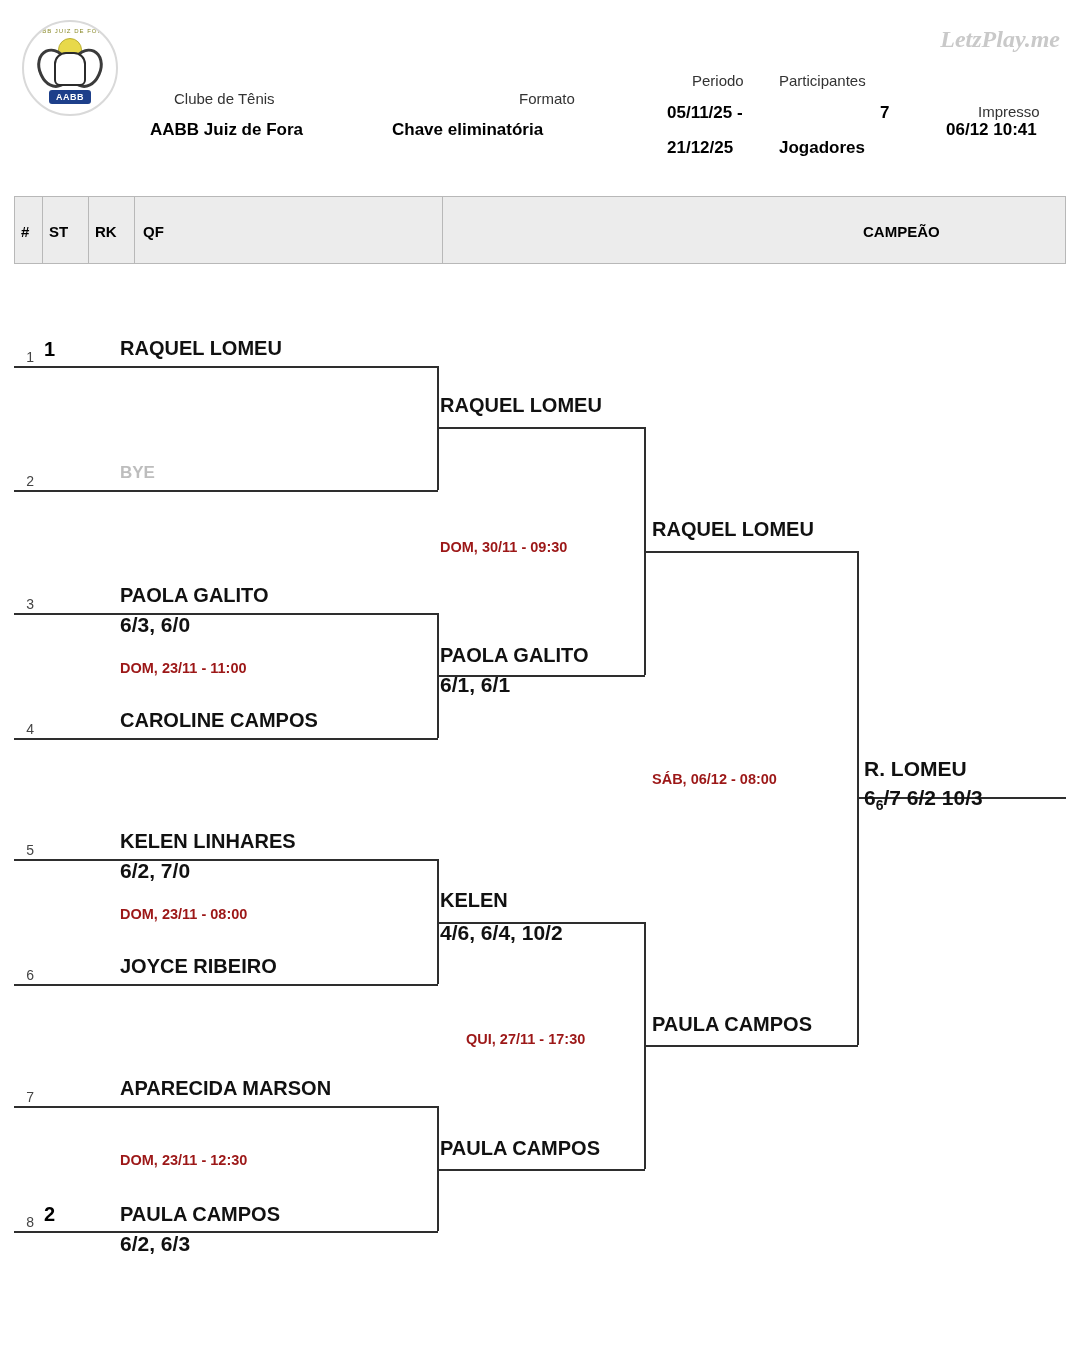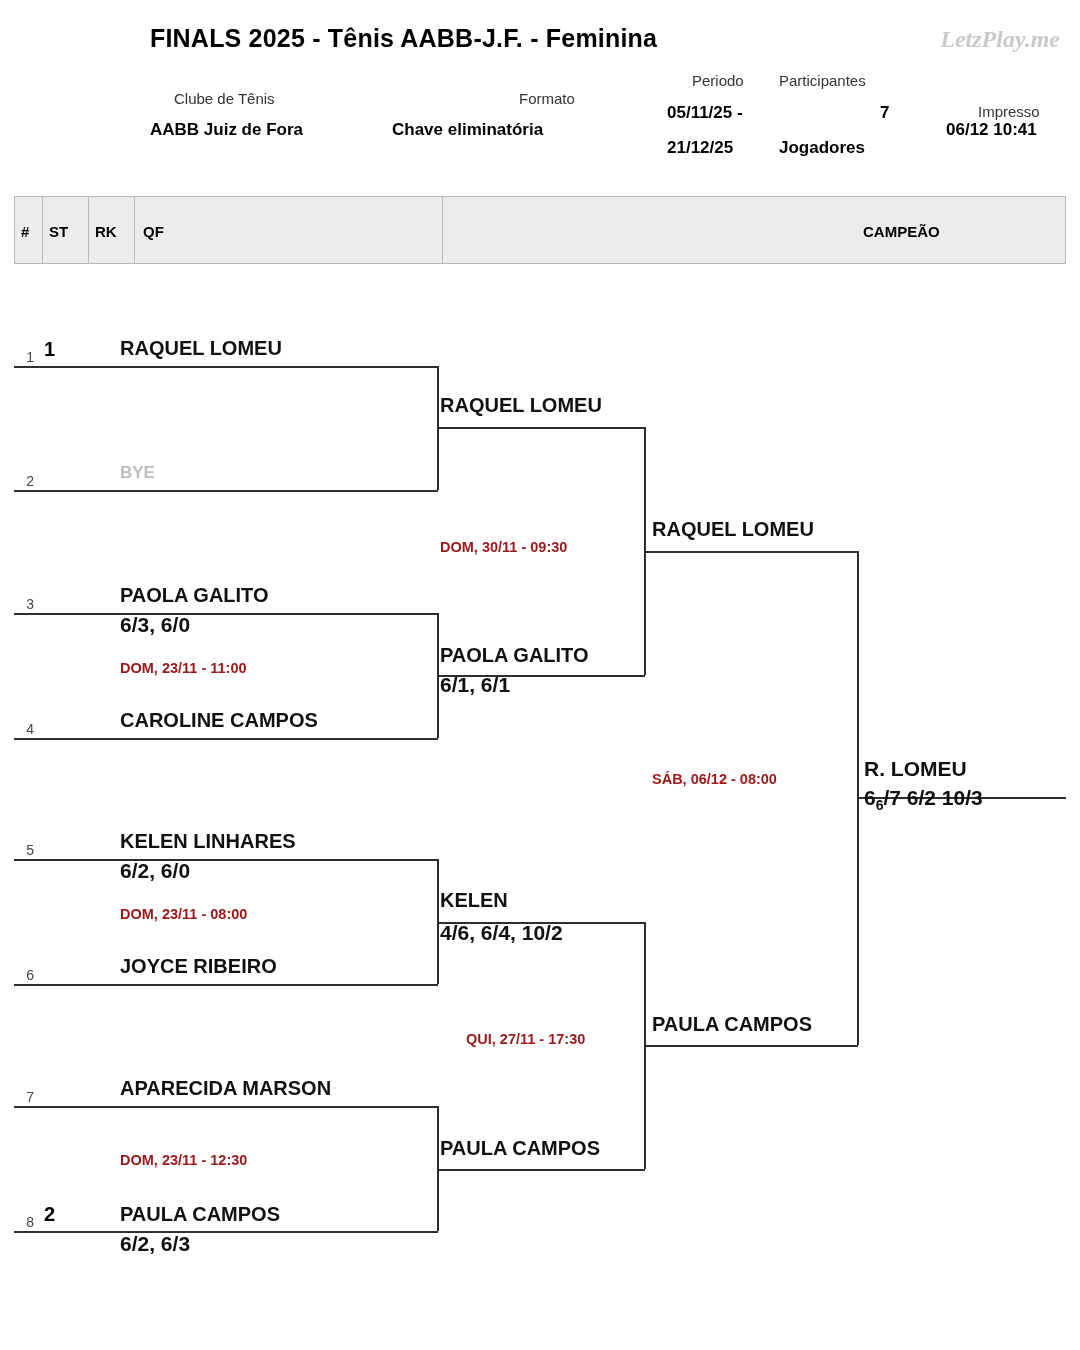--- a/index.html
+++ b/index.html
@@ -211,22 +211,29 @@
     border-left: 2px solid #2e2e2e;
   }
 </style>
 </head>
 <body>
 
 <div class="page">
 
   <div class="header">
 
-
-    <div class="main-title">FINALS 2025 - Tênis AABB-J.F. - Feminina</div>
+    <div class="logo">
+      <div class="arc">AABB JUIZ DE FORA</div>
+      <div class="ball"></div>
+      <div class="racket"></div>
+      <div class="racket2"></div>
+      <div class="figure"></div>
+      <div class="badge">AABB</div>
+    </div>
+
     <div class="brand">LetzPlay.me</div>
 
     <div class="hdr-label" style="left:150px; top:90px;margin-left:24px;">Clube de Tênis</div>
     <div class="hdr-value" style="left:150px; top:120px;">AABB Juiz de Fora</div>
 
     <div class="hdr-label" style="left:519px; top:90px;">Formato</div>
     <div class="hdr-value" style="left:392px; top:120px;">Chave eliminatória</div>
 
     <div class="hdr-label" style="left:692px; top:72px;">Periodo</div>
     <div class="hdr-value" style="left:667px; top:103px;">05/11/25 -</div>
@@ -302,21 +309,21 @@
     <div class="pname" style="left:120px; top:584px;">PAOLA GALITO</div>
     <div class="score" style="left:120px; top:613px;">6/3, 6/0</div>
 
     <div class="seed" style="left:18px; top:721px;">4</div>
     <div class="pname" style="left:120px; top:709px;">CAROLINE CAMPOS</div>
 
     <div class="when" style="left:120px; top:660px;">DOM, 23/11 - 11:00</div>
 
     <div class="seed" style="left:18px; top:842px;">5</div>
     <div class="pname" style="left:120px; top:830px;">KELEN LINHARES</div>
-    <div class="score" style="left:120px; top:859px;">6/2, 6/0</div>
+    <div class="score" style="left:120px; top:859px;">6/2, 7/0</div>
 
     <div class="seed" style="left:18px; top:967px;">6</div>
     <div class="pname" style="left:120px; top:955px;">JOYCE RIBEIRO</div>
 
     <div class="when" style="left:120px; top:906px;">DOM, 23/11 - 08:00</div>
 
     <div class="seed" style="left:18px; top:1089px;">7</div>
     <div class="pname" style="left:120px; top:1077px;">APARECIDA MARSON</div>
 
     <div class="seed" style="left:18px; top:1214px;">8</div>

